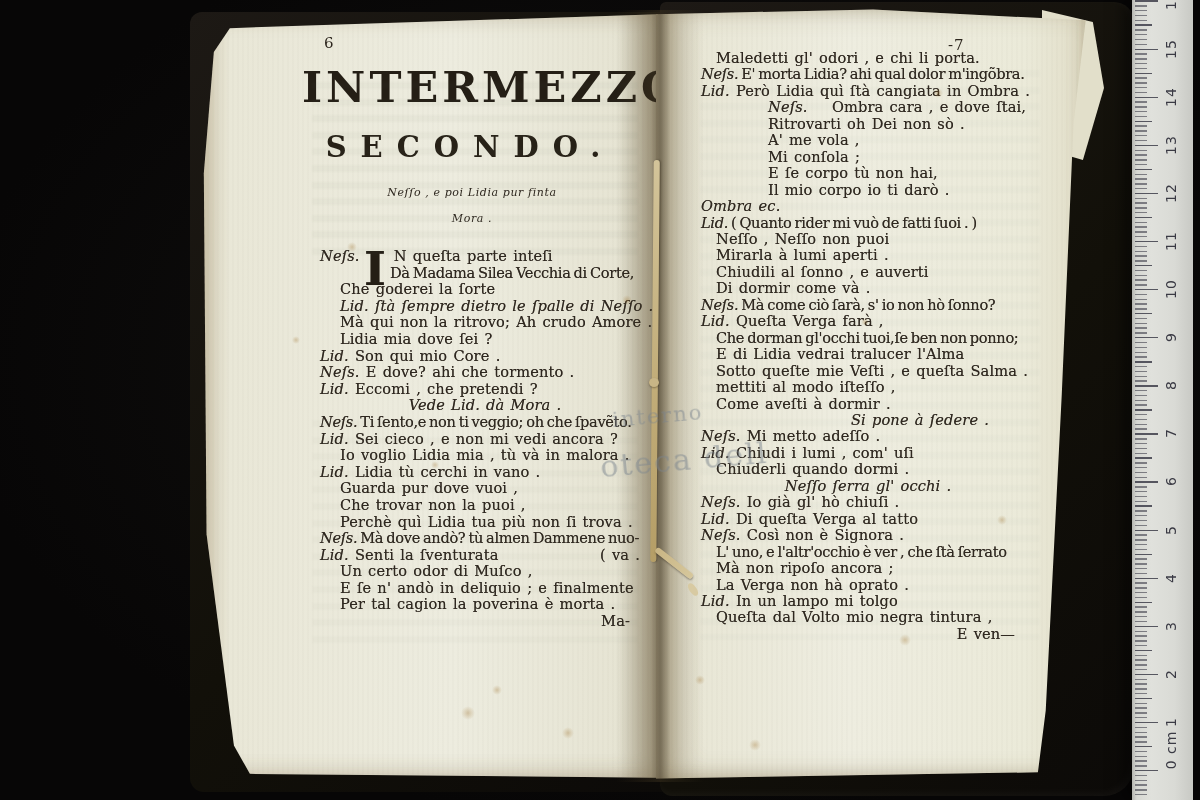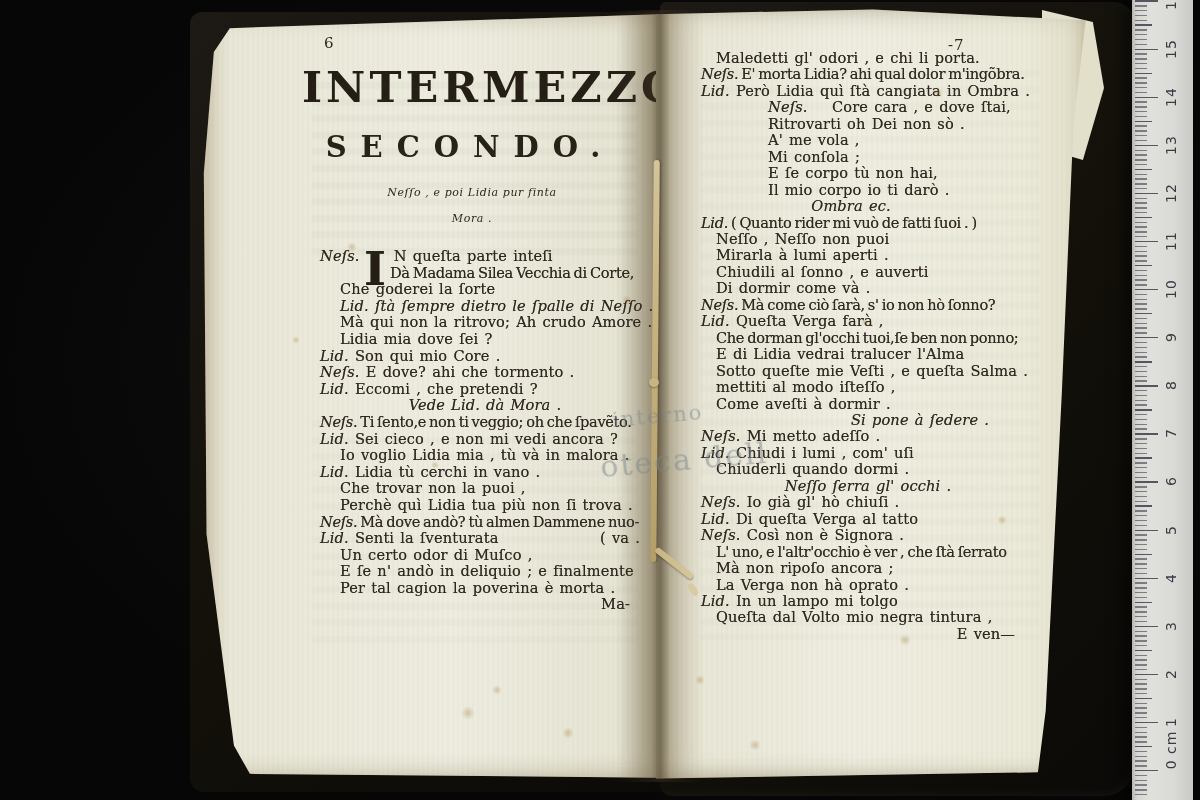--- a/index.html
+++ b/index.html
@@ -77,21 +77,21 @@
   .it{font-style:italic;}
   .tight{letter-spacing:-.35px;word-spacing:-1.2px;}
   .page-left .ind-1{padding-left:20px;}
   .page-right .ind-1{padding-left:15px;}
   .ind-2{padding-left:67px;}
   .ind-dc{padding-left:70px;}
   .spw{display:inline-block;width:64px;}
   .al-c{text-align:center;padding-left:0;}
   .al-c2{text-align:center;padding-left:104px;}
   .al-r{text-align:right;padding-right:20px;}
-  .al-r2{text-align:center;padding-right:34px;}
+  .al-r2{text-align:left;padding-right:34px;}
   .tail{position:absolute;right:10px;}
   .dropcap{position:absolute;left:44px;top:-3px;font-size:47px;line-height:1;font-style:normal;font-weight:bold;color:#241e15;}
   .dc-text{margin-left:28px;}
 
   
   .ruler{position:absolute;left:1132px;top:0;width:61px;height:800px;
     background:linear-gradient(to right,#b5b6b1 0,#d6d7d2 8%,#e0e1dc 32%,#d9dad5 70%,#c8c9c4 100%);
     box-shadow:-8px 0 14px rgba(0,0,0,.55);}
   .tick{position:absolute;background:#4e4e58;height:1.4px;}
   .rlabel{position:absolute;width:34px;height:30px;display:flex;align-items:center;justify-content:center;}
@@ -123,38 +123,39 @@
         <div class="line ind-1"><span>Mà qui non la ritrovo; Ah crudo Amore .</span></div>
         <div class="line ind-1"><span>Lidia mia dove ſei ?</span></div>
         <div class="line"><span class="speaker">Lid. </span><span>Son qui mio Core .</span></div>
         <div class="line"><span class="speaker">Neſs. </span><span>E dove? ahi che tormento .</span></div>
         <div class="line"><span class="speaker">Lid. </span><span>Eccomi , che pretendi ?</span></div>
         <div class="line it al-c"><span>Vede Lid. dà Mora .</span></div>
         <div class="line tight"><span class="speaker">Neſs. </span><span>Ti ſento,e non ti veggio; oh che ſpavẽto.</span></div>
         <div class="line"><span class="speaker">Lid. </span><span>Sei cieco , e non mi vedi ancora ?</span></div>
         <div class="line ind-1"><span>Io voglio Lidia mia , tù và in malora .</span></div>
         <div class="line"><span class="speaker">Lid. </span><span>Lidia tù cerchi in vano .</span></div>
+        <div class="line ind-1"><span>Guarda pur dove vuoi ,</span></div>
         <div class="line ind-1"><span>Che trovar non la puoi ,</span></div>
         <div class="line ind-1"><span>Perchè quì Lidia tua più non ſi trova .</span></div>
         <div class="line tight"><span class="speaker">Neſs. </span><span>Mà dove andò? tù almen Dammene nuo-</span></div>
         <div class="line"><span class="speaker">Lid. </span><span>Senti la ſventurata</span><span class="tail">( va .</span></div>
         <div class="line ind-1"><span>Un certo odor di Muſco ,</span></div>
         <div class="line ind-1"><span>E ſe n' andò in deliquio ; e finalmente</span></div>
         <div class="line ind-1"><span>Per tal cagion la poverina è morta .</span></div>
         <div class="line al-r catchword"><span>Ma-</span></div>
       </div>
   </div>
 
   <div class="page page-right">
     <div class="pagenum pn-right"><span>-</span><span>7</span></div>
     <div class="bodytext bt-right" id="right-lines">
         <div class="line ind-1"><span>Maledetti gl' odori , e chi li porta.</span></div>
         <div class="line tight"><span class="speaker">Neſs. </span><span>E' morta Lidia? ahi qual dolor m'ingõbra.</span></div>
         <div class="line"><span class="speaker">Lid. </span><span>Però Lidia quì ſtà cangiata in Ombra .</span></div>
-        <div class="line ind-2"><span class="speaker spw">Neſs. </span><span>Core cara , e dove ſtai,</span></div>
+        <div class="line ind-2"><span class="speaker spw">Neſs. </span><span>Ombra cara , e dove ſtai,</span></div>
         <div class="line ind-2"><span>Ritrovarti oh Dei non sò .</span></div>
         <div class="line ind-2"><span>A' me vola ,</span></div>
         <div class="line ind-2"><span>Mi conſola ;</span></div>
         <div class="line ind-2"><span>E ſe corpo tù non hai,</span></div>
         <div class="line ind-2"><span>Il mio corpo io ti darò .</span></div>
         <div class="line it al-r2"><span>Ombra ec.</span></div>
         <div class="line tight"><span class="speaker">Lid. </span><span>( Quanto rider mi vuò de fatti ſuoi . )</span></div>
         <div class="line ind-1"><span>Neſſo , Neſſo non puoi</span></div>
         <div class="line ind-1"><span>Mirarla à lumi aperti .</span></div>
         <div class="line ind-1"><span>Chiudili al ſonno , e auverti</span></div>

